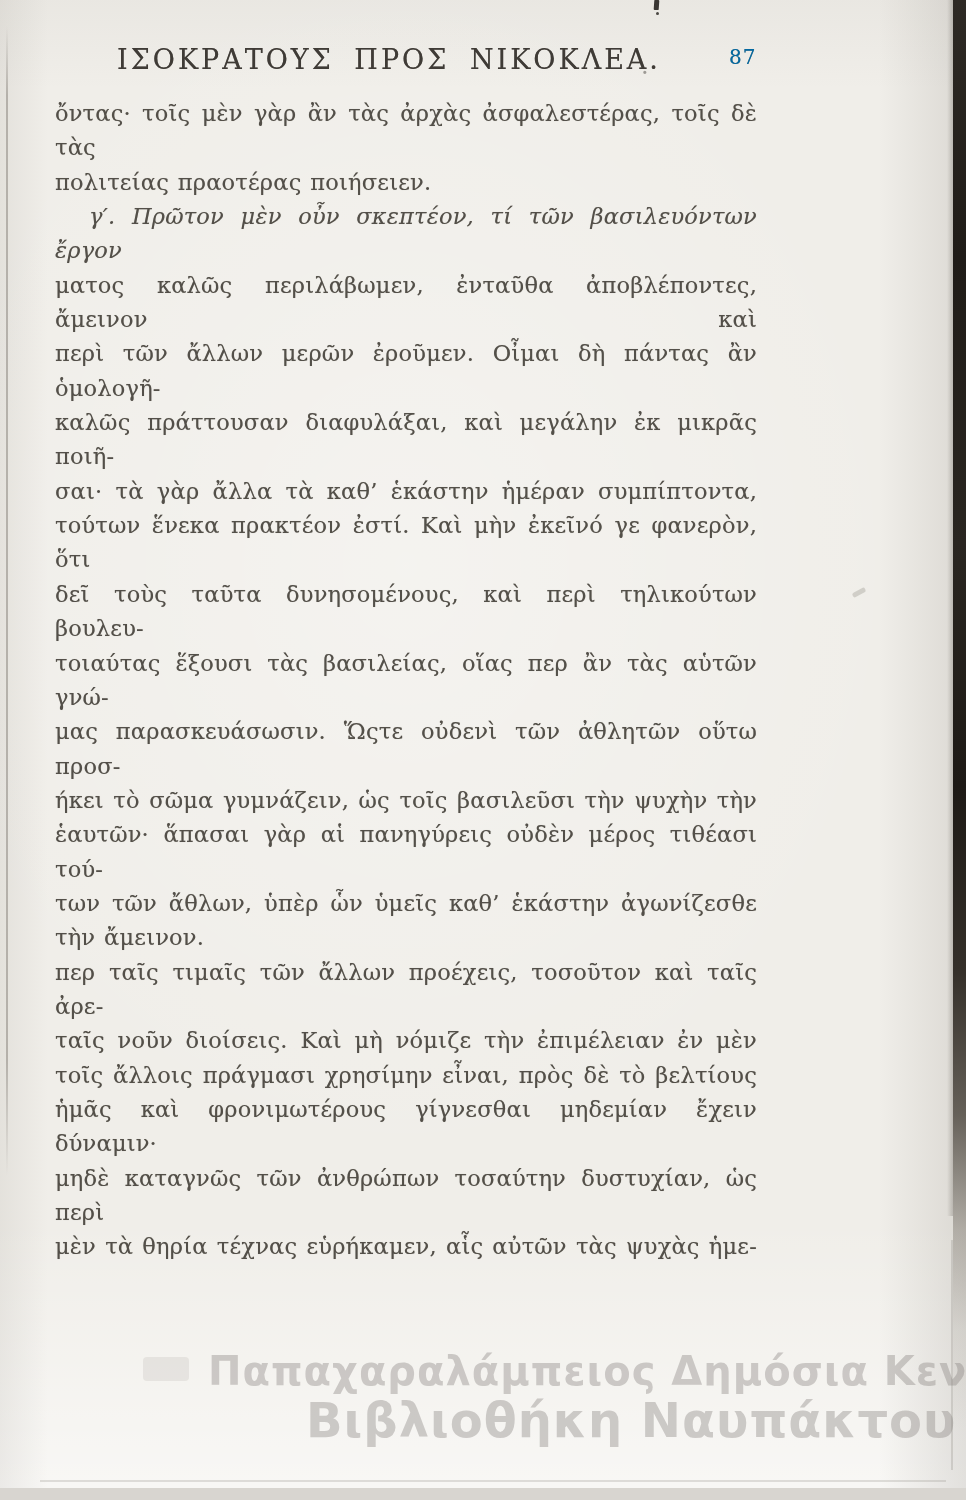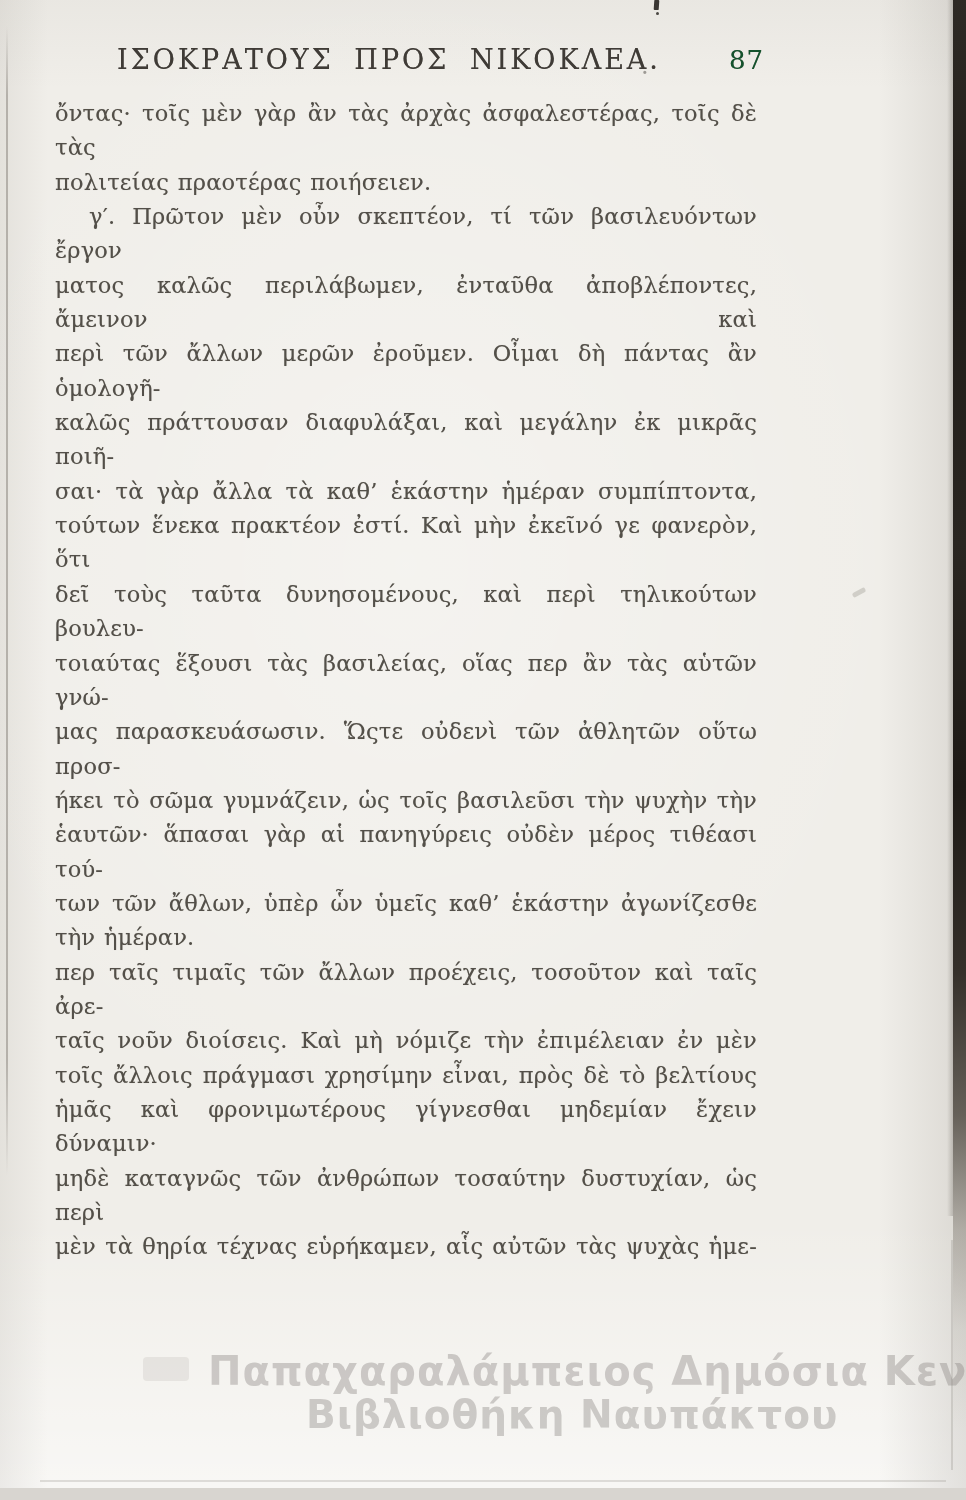--- a/index.html
+++ b/index.html
@@ -69,43 +69,43 @@
     font-size:27px;color:#3f3b36;letter-spacing:3px;word-spacing:9px;
     text-shadow:0 0 0.6px rgba(63,59,54,0.55);
     white-space:nowrap;
   }
   .header-dot{
     position:absolute;left:641px;top:52px;
     font-size:24px;color:rgba(90,86,80,0.55);
   }
   .page-number{
     position:absolute;left:729px;top:45px;
-    font-size:26px;color:#14532d;letter-spacing:1px;
+    font-size:20px;color:#0369a1;letter-spacing:1px;
     text-shadow:0 0 0.6px rgba(63,59,54,0.5);
   }
 
   .textblock{
     position:absolute;left:55px;top:96px;width:702px;
     font-size:22.5px;line-height:34.35px;
     color:#4a463f;letter-spacing:0.2px;word-spacing:1.5px;
     text-shadow:0 0 0.7px rgba(74,70,63,0.45);
     opacity:0.94;
   }
   .line{text-align:justify;text-align-last:justify;}
   .line.short{text-align:right;text-align-last:left;}
-  .line.indent{text-indent:34px;}
+  .line.indent{text-indent:34px;font-style:italic;}
 
   .watermark{
     position:absolute;
     font-family:"DejaVu Sans","Liberation Sans",sans-serif;
     font-weight:bold;color:rgba(133,130,125,0.38);
     white-space:nowrap;letter-spacing:1px;
   }
   .wm1{left:208px;top:1348px;font-size:40px;}
-  .wm2{left:306px;top:1392px;font-size:39px;}
+  .wm2{left:306px;top:1392px;font-size:48px;}
 </style>
 </head>
 <body>
 
 <div class="page">
 
   <div class="edge-left"></div>
   <div class="edge-right"></div>
   <div class="edge-right-faint"></div>
   <div class="edge-bottom"></div>
@@ -126,21 +126,21 @@
       <div class="line">περὶ τῶν ἄλλων μερῶν ἐροῦμεν. Οἶμαι δὴ πάντας ἂν ὁμολογῆ-</div>
       <div class="line">καλῶς πράττουσαν διαφυλάξαι, καὶ μεγάλην ἐκ μικρᾶς ποιῆ-</div>
       <div class="line">σαι· τὰ γὰρ ἄλλα τὰ καθ’ ἑκάστην ἡμέραν συμπίπτοντα,</div>
       <div class="line">τούτων ἕνεκα πρακτέον ἐστί. Καὶ μὴν ἐκεῖνό γε φανερὸν, ὅτι</div>
       <div class="line">δεῖ τοὺς ταῦτα δυνησομένους, καὶ περὶ τηλικούτων βουλευ-</div>
       <div class="line">τοιαύτας ἕξουσι τὰς βασιλείας, οἵας περ ἂν τὰς αὑτῶν γνώ-</div>
       <div class="line">μας παρασκευάσωσιν. Ὥςτε οὐδενὶ τῶν ἀθλητῶν οὕτω προσ-</div>
       <div class="line">ήκει τὸ σῶμα γυμνάζειν, ὡς τοῖς βασιλεῦσι τὴν ψυχὴν τὴν</div>
       <div class="line">ἑαυτῶν· ἅπασαι γὰρ αἱ πανηγύρεις οὐδὲν μέρος τιθέασι τού-</div>
       <div class="line">των τῶν ἄθλων, ὑπὲρ ὧν ὑμεῖς καθ’ ἑκάστην ἀγωνίζεσθε</div>
-      <div class="line short">τὴν ἡμέραν.</div>
+      <div class="line short">τὴν ἄμεινον.</div>
       <div class="line">περ ταῖς τιμαῖς τῶν ἄλλων προέχεις, τοσοῦτον καὶ ταῖς ἀρε-</div>
       <div class="line">ταῖς νοῦν διοίσεις. Καὶ μὴ νόμιζε τὴν ἐπιμέλειαν ἐν μὲν</div>
       <div class="line">τοῖς ἄλλοις πράγμασι χρησίμην εἶναι, πρὸς δὲ τὸ βελτίους</div>
       <div class="line">ἡμᾶς καὶ φρονιμωτέρους γίγνεσθαι μηδεμίαν ἔχειν δύναμιν·</div>
       <div class="line">μηδὲ καταγνῶς τῶν ἀνθρώπων τοσαύτην δυστυχίαν, ὡς περὶ</div>
       <div class="line">μὲν τὰ θηρία τέχνας εὑρήκαμεν, αἷς αὐτῶν τὰς ψυχὰς ἡμε-</div>
     </div>
 
   <div class="watermark wm1">Παπαχαραλάμπειος Δημόσια Κεντρική</div>
   <div class="watermark wm2">Βιβλιοθήκη Ναυπάκτου</div>

